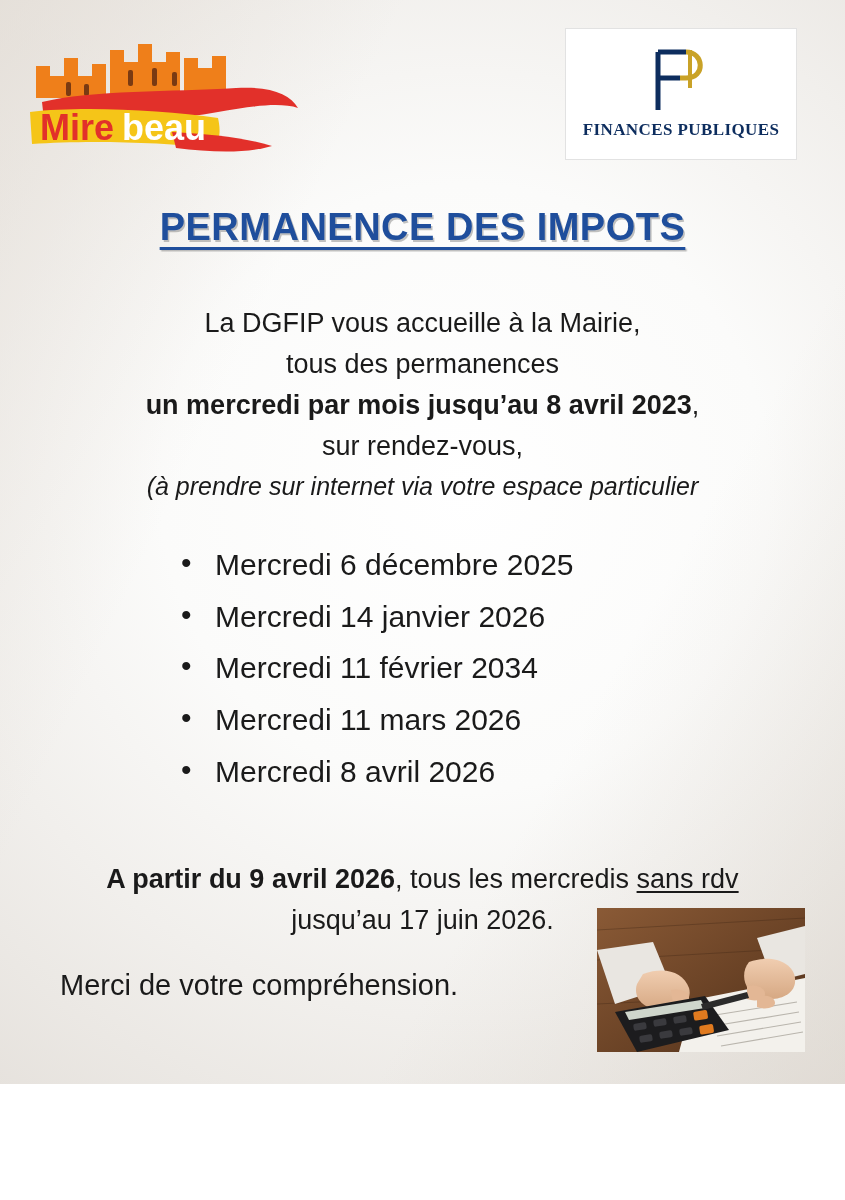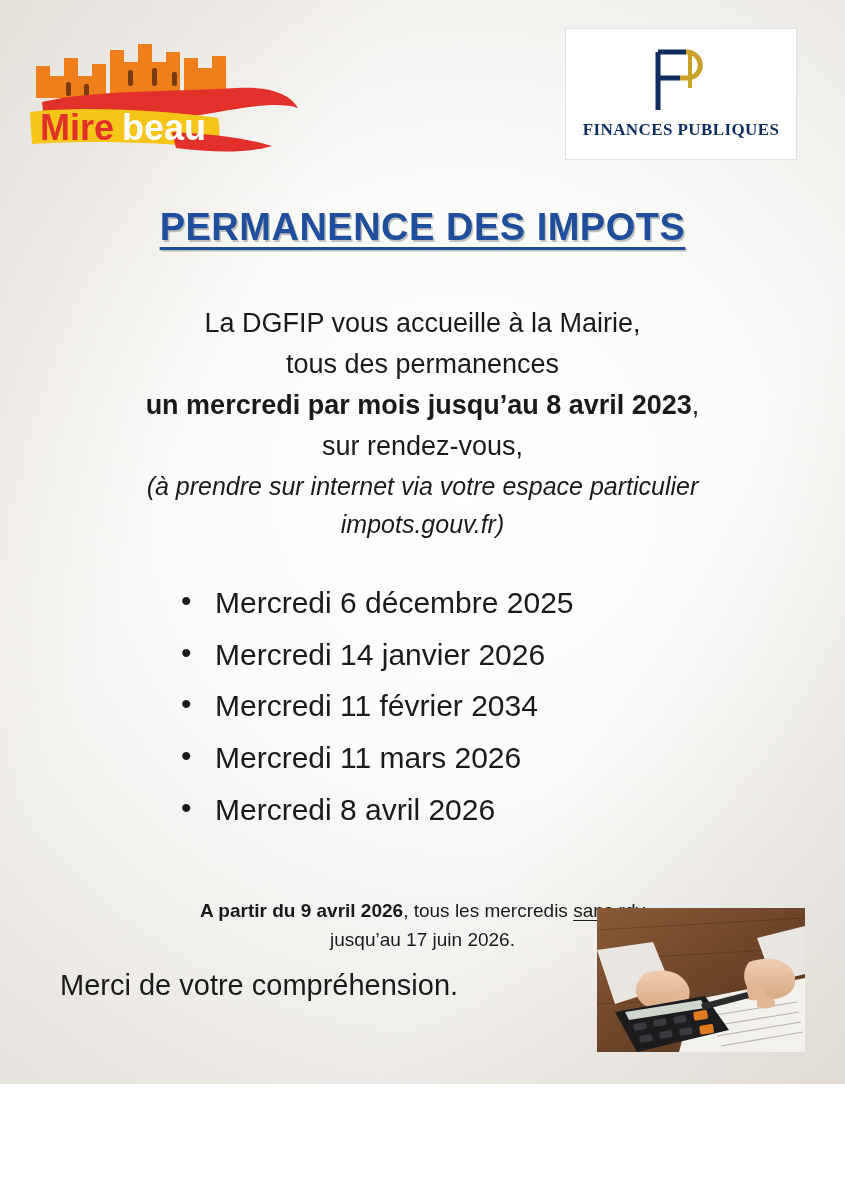--- a/index.html
+++ b/index.html
@@ -129,21 +129,21 @@
     font-size: 30px;
     line-height: 1.72;
   }
 
   
   .after {
     position: relative;
     z-index: 2;
     text-align: center;
     margin-top: 62px;
-    font-size: 19px;
+    font-size: 27px;
     color: #1a1a1a;
     line-height: 1.5;
   }
   .after .bold { font-weight: 700; }
   .after .underline { text-decoration: underline; text-underline-offset: 3px; }
 
   
   .thanks {
     position: absolute;
     left: 60px;
@@ -216,21 +216,20 @@
   <div class="title">PERMANENCE DES IMPOTS</div>
 
   <div class="intro">
     <div>La DGFIP vous accueille à la Mairie,</div>
     <div>tous des permanences</div>
     <div>
       <span class="bold">un mercredi par mois jusqu’au 8 avril 2023</span><span>,</span>
     </div>
     <div>sur rendez-vous,</div>
     <div class="italic">(à prendre sur internet via votre espace particulier</div>
-    <div class="italic">impots.gouv.fr)</div>
   </div>
 
   <ul class="dates">
     <li>Mercredi 6 décembre 2025</li>
     <li>Mercredi 14 janvier 2026</li>
     <li>Mercredi 11 février 2034</li>
     <li>Mercredi 11 mars 2026</li>
     <li>Mercredi 8 avril 2026</li>
   </ul>
 

